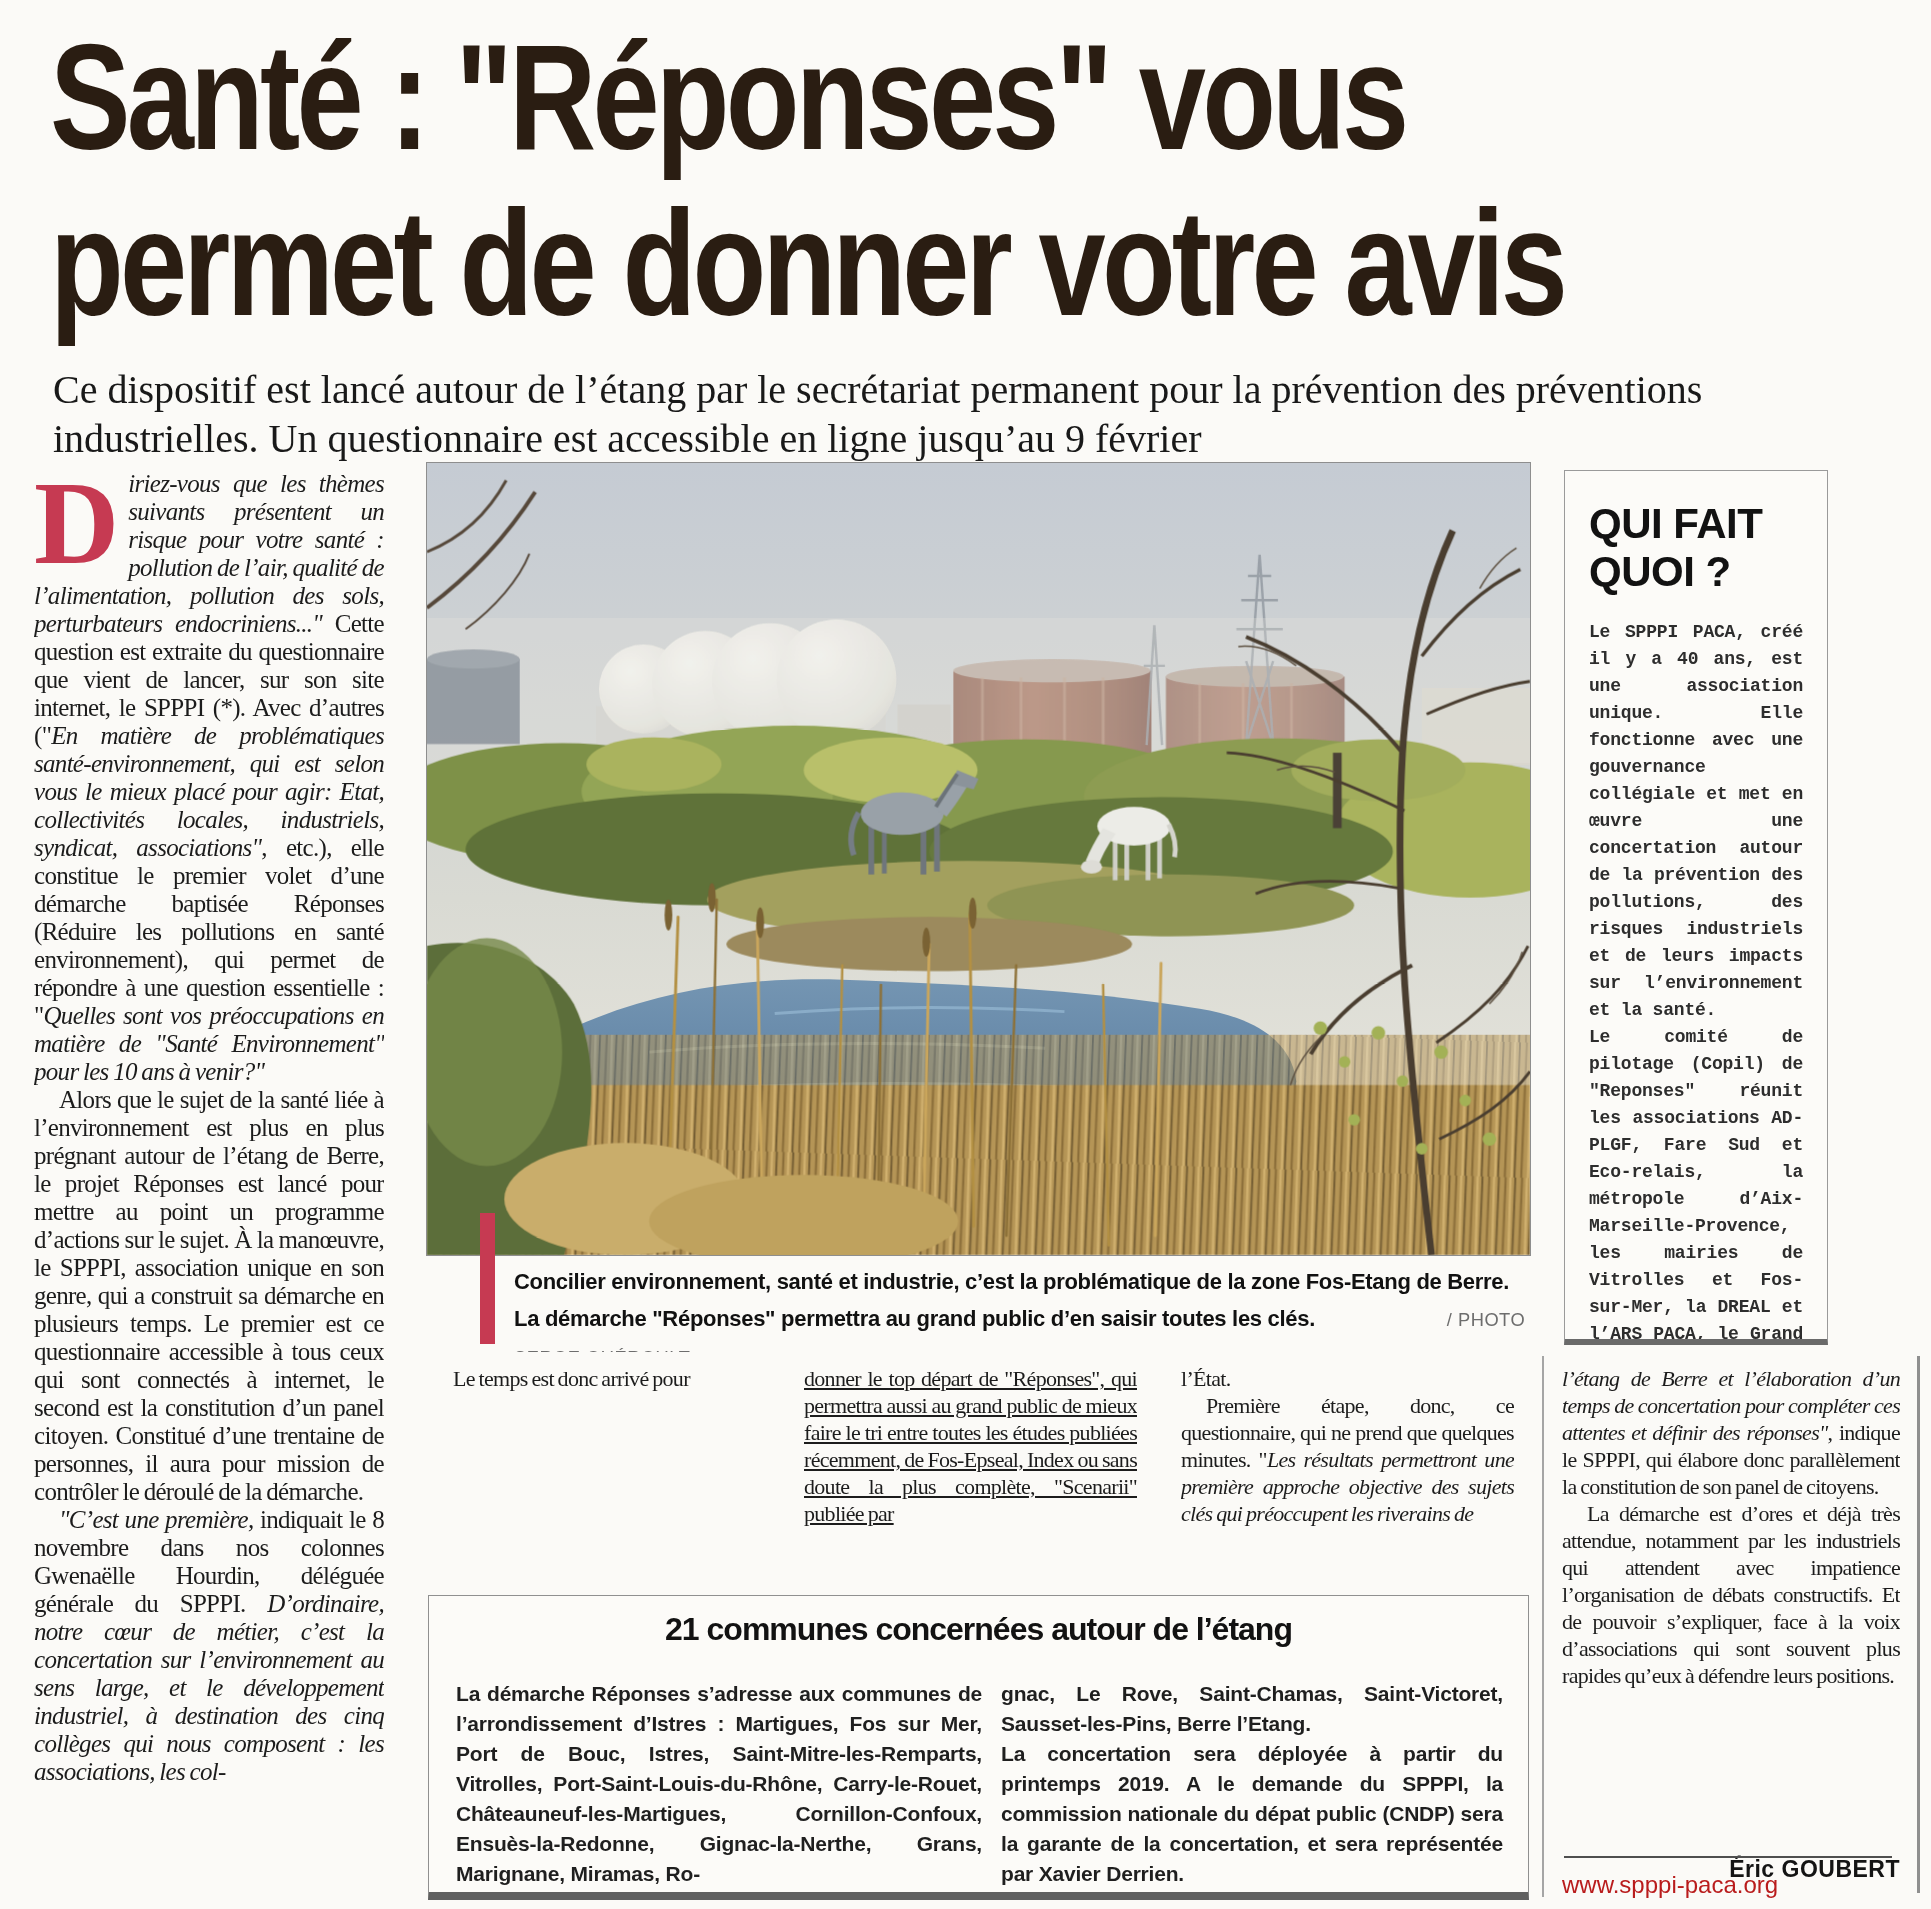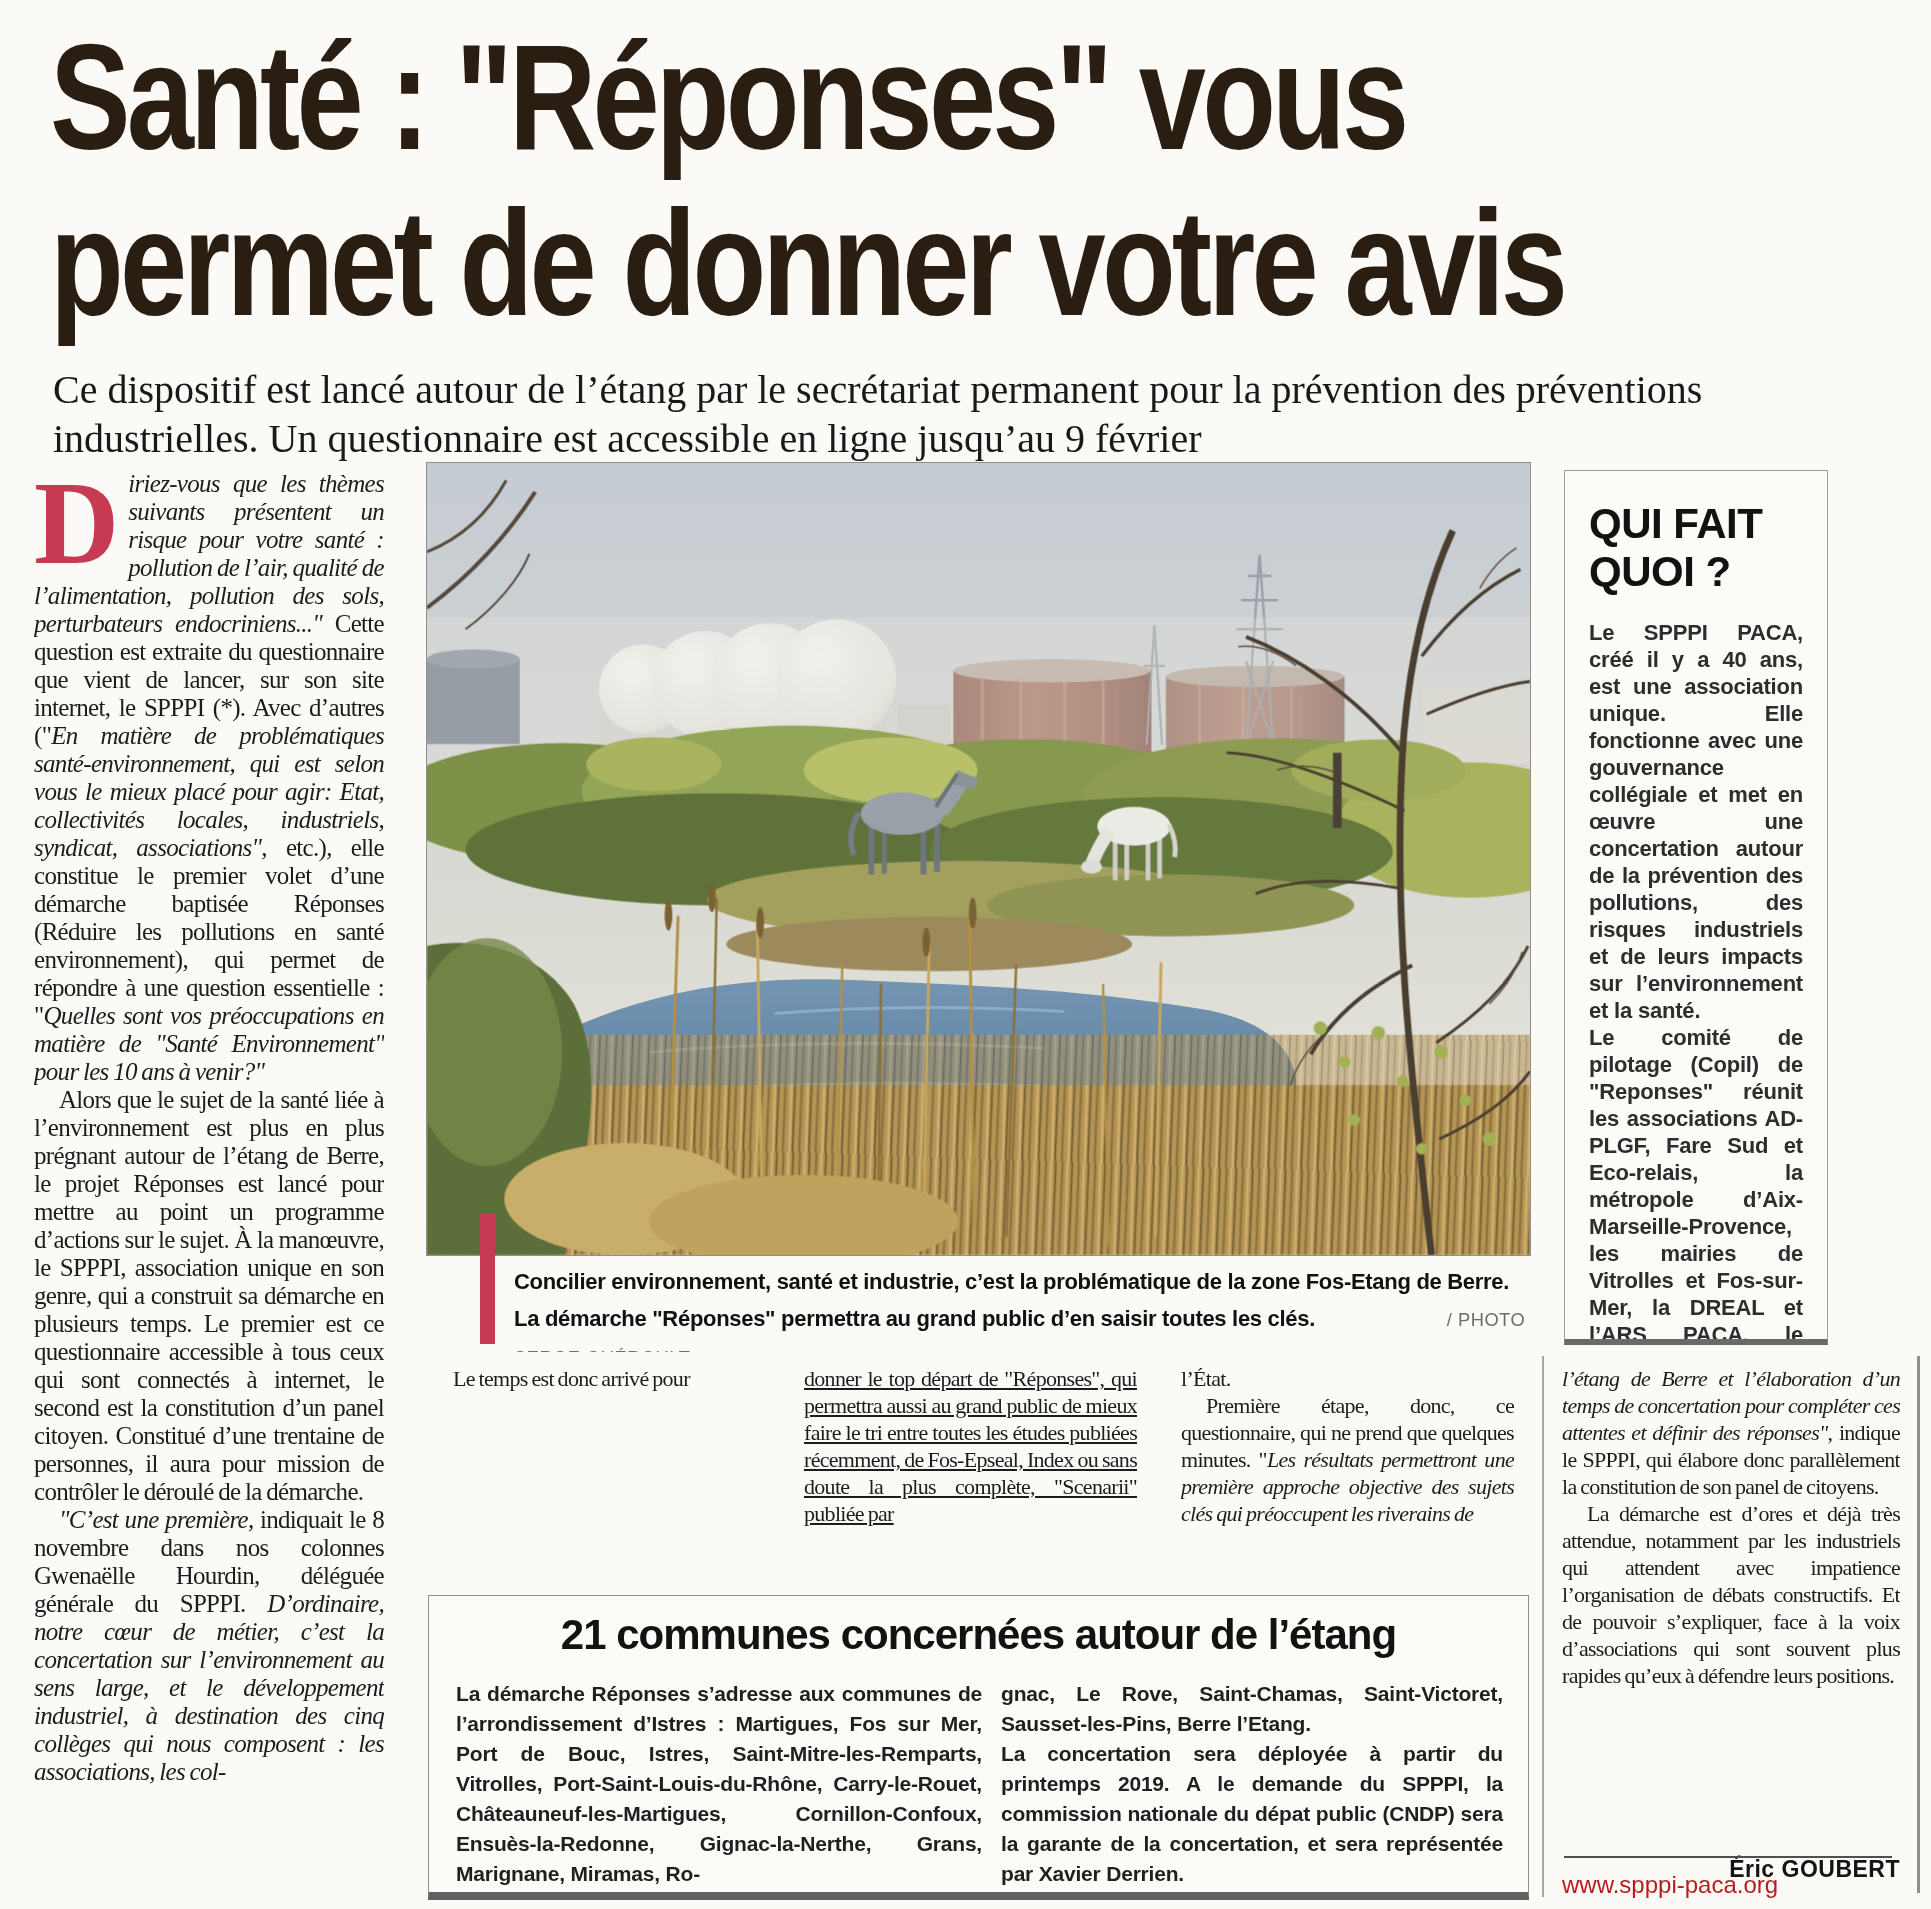--- a/index.html
+++ b/index.html
@@ -58,33 +58,33 @@
     left:1564px;top:470px;width:264px;height:875px;
     border:1.9px solid #9a9a9a;border-bottom:6.8px solid #6a6a6a;
     background:#fcfbf8;box-sizing:border-box;
     padding:25px 24px;overflow:hidden;
   }
   .sidebox h2{
     margin:3.9px 0 23px 0;font-family:"Liberation Sans", sans-serif;
     font-size:42px;letter-spacing:-0.5px;color:#121212;
   }
   .sidebox p{
-    margin:0;font-family:Liberation Sans, sans-serif;font-weight:700;
-    font-size:22px;line-height:27px;color:#2d2d2d;text-align:justify;
+    margin:0;font-family:Liberation Mono, monospace;font-weight:700;
+    font-size:18px;line-height:27px;color:#2d2d2d;text-align:justify;
     letter-spacing:-0.2px;
   }
   
   .communes{
     left:428px;top:1595px;width:1101px;height:305px;
     border:1.9px solid #909090;border-bottom:8.7px solid #606060;
     background:#fcfbf8;box-sizing:border-box;overflow:hidden;
   }
   .communes h2{
     margin:15.4px 0 0 0;text-align:center;
-    font-family:"Liberation Sans", sans-serif;font-size:42px;
+    font-family:"Liberation Sans", sans-serif;font-size:32px;
     letter-spacing:-1px;color:#121212;
   }
   .communes .boxcol{
     position:absolute;top:83px;
     font-family:"Liberation Sans", sans-serif;font-weight:700;
     font-size:21px;line-height:30px;color:#1f1f1f;text-align:justify;
     letter-spacing:-0.2px;
   }
   .communes .boxcol p{margin:0;}
   

